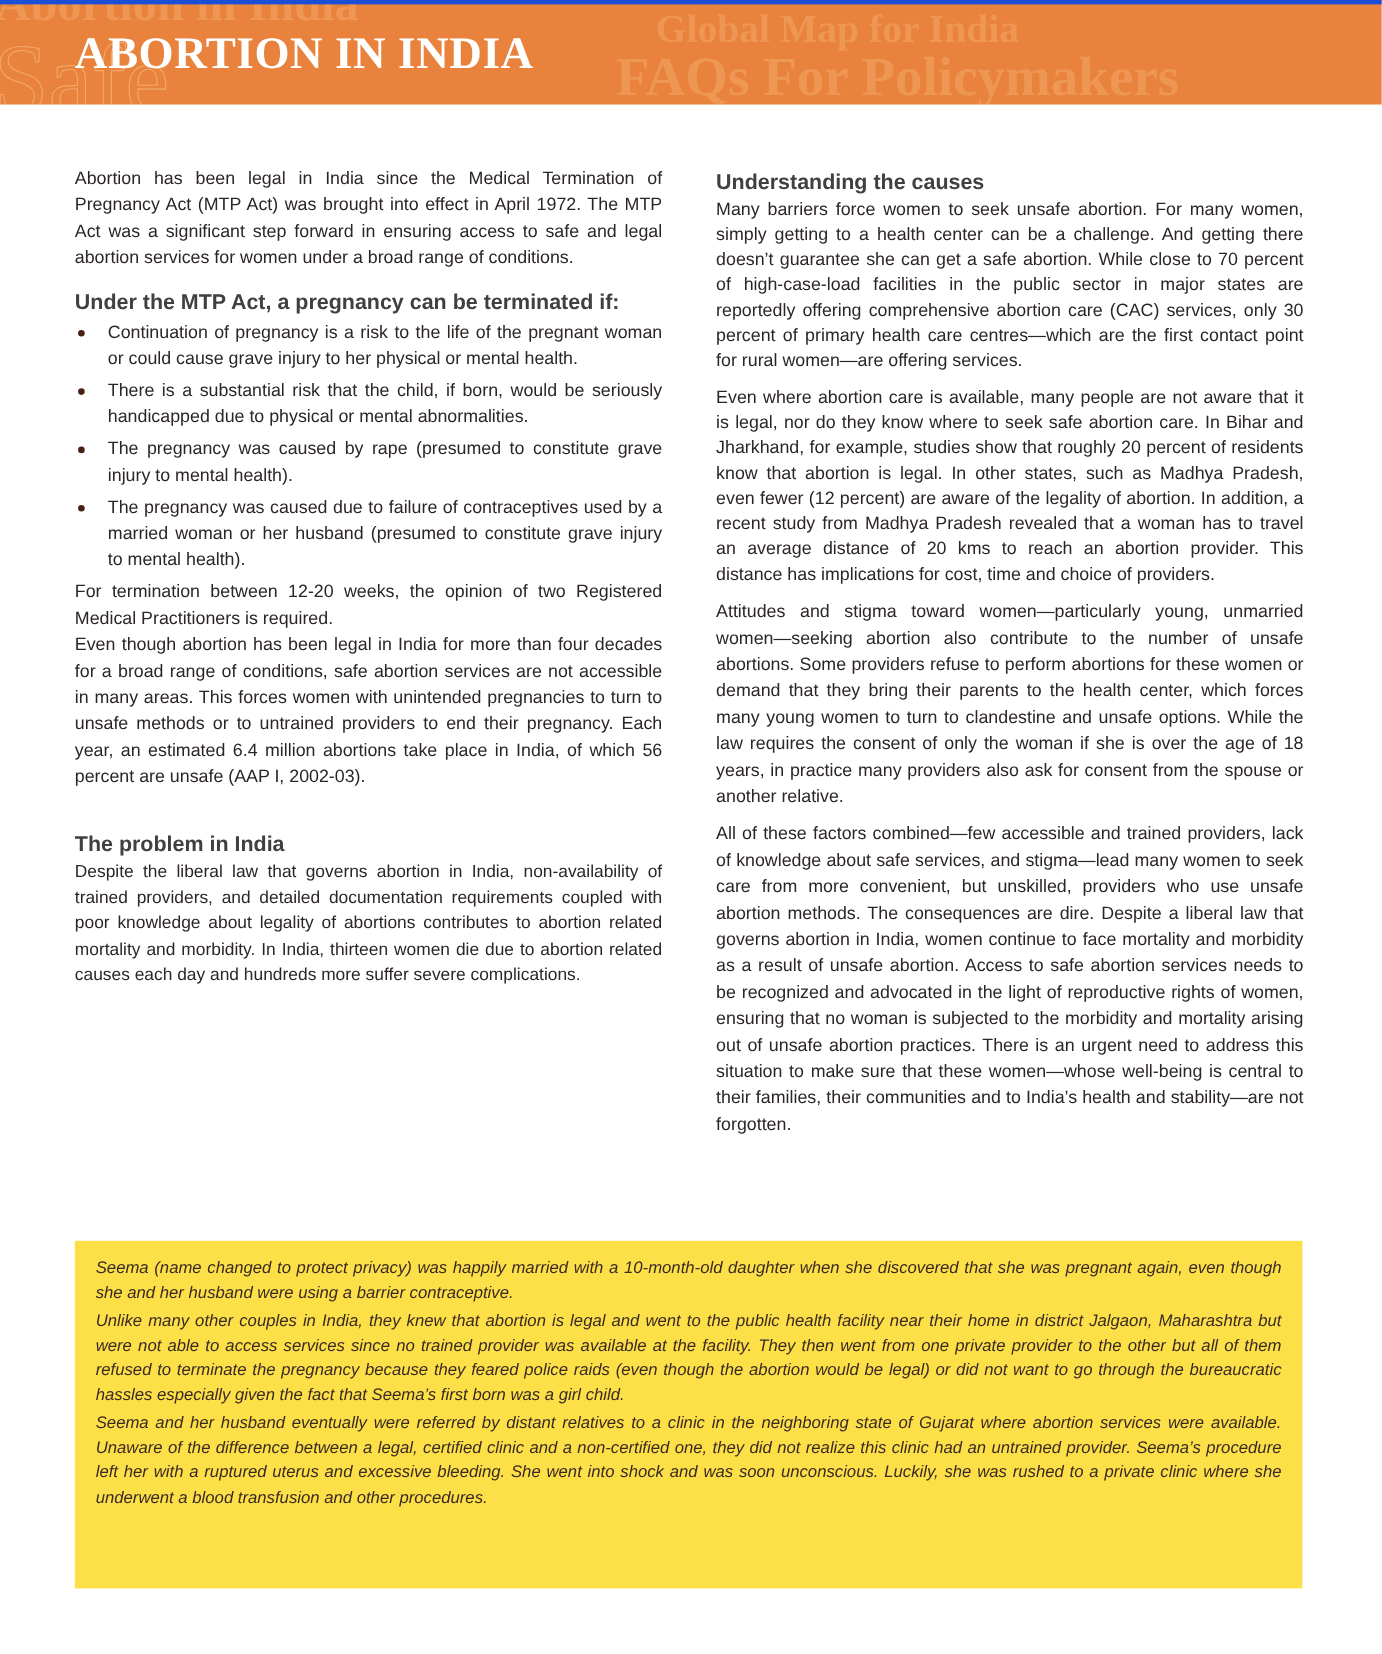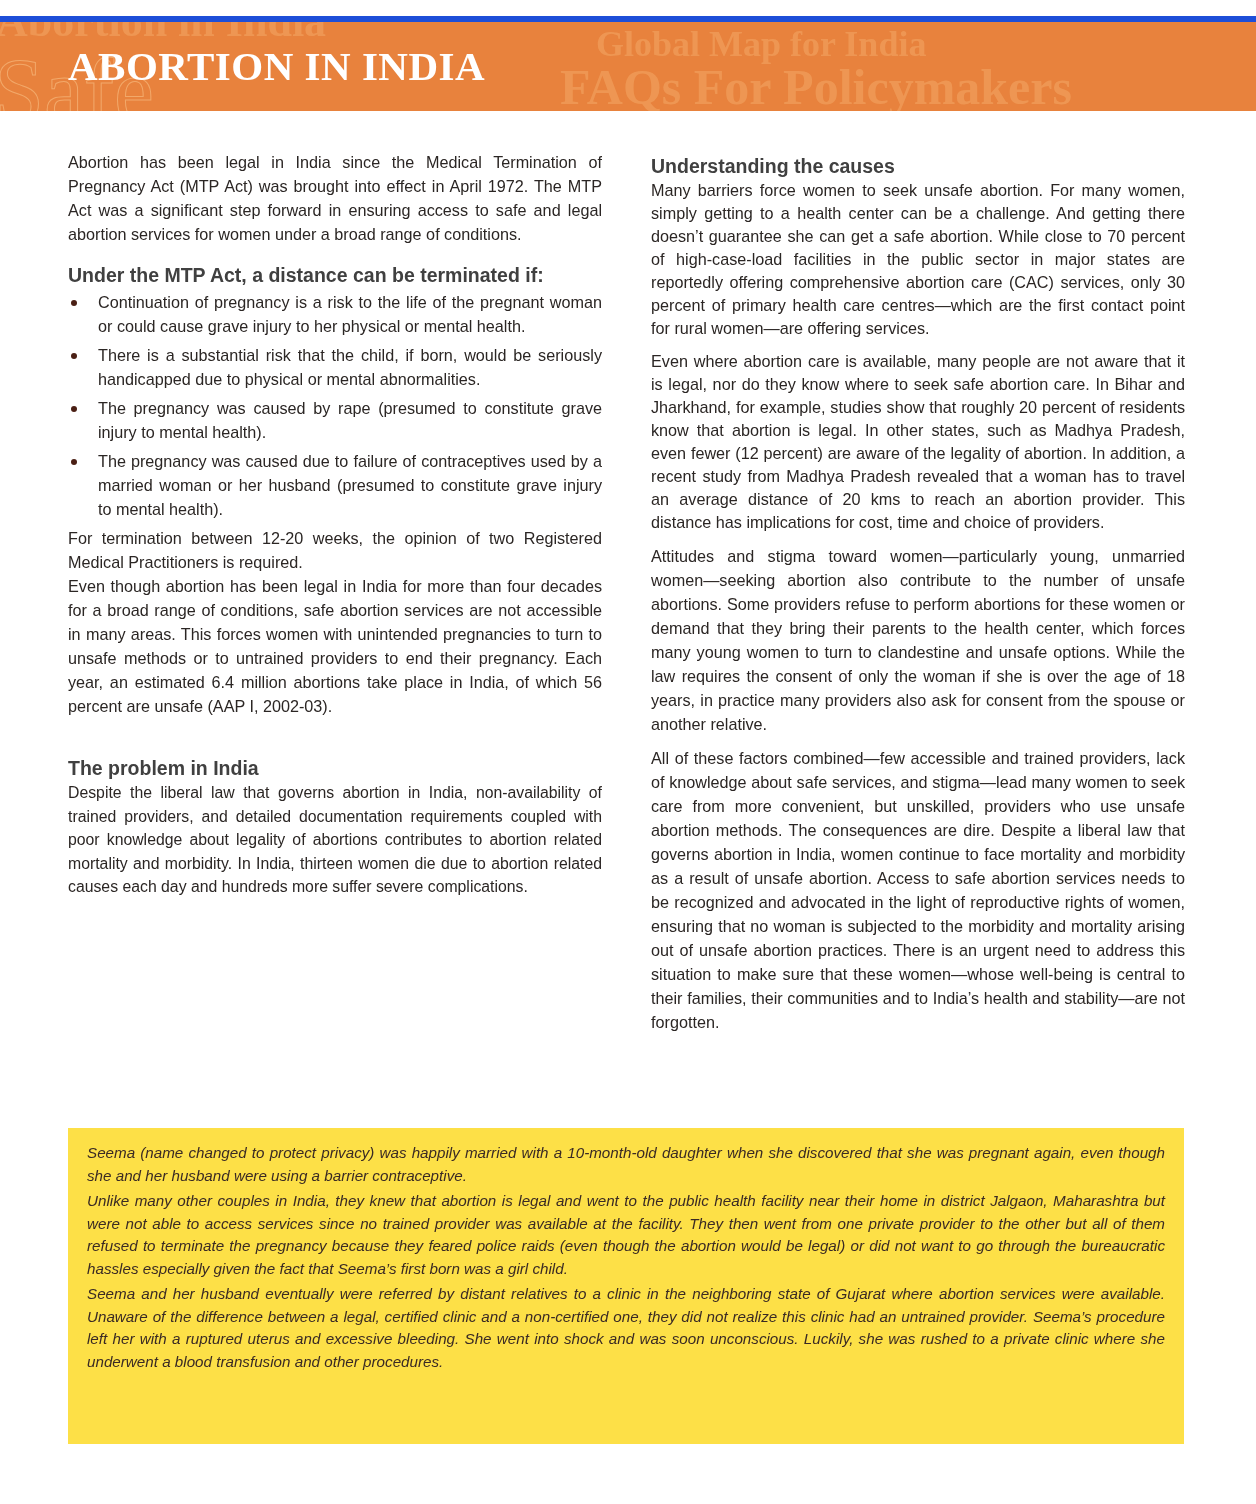--- a/index.html
+++ b/index.html
@@ -1,22 +1,22 @@
 <!DOCTYPE html>
 <html><head>
 <meta charset="utf-8">
 <style>
   * { box-sizing: border-box; margin: 0; padding: 0; }
   html, body { width: 1256px; height: 1504px; background: #ffffff; }
   body { position: relative; font-family: "Liberation Sans", "DejaVu Sans", sans-serif; color: #2b2624; overflow: hidden; }
 
   .banner {
-    position: absolute; left: 0; top: 16px; width: 1256px; height: 95px;
+    position: absolute; left: 0; top: 0; width: 1256px; height: 95px;
     background: #e8823d; overflow: hidden;
-    border-top: 6px solid #1d4ed8;
+    border-top: 4px solid #1d4ed8;
   }
   .banner .wm {
     position: absolute; white-space: nowrap; font-family: "Liberation Serif", "DejaVu Serif", serif;
     font-weight: bold; color: rgba(255, 205, 140, 0.28); line-height: 1;
   }
   .banner .wm.outline {
     color: transparent; -webkit-text-stroke: 1px rgba(255, 215, 160, 0.45); font-weight: normal;
   }
   .banner .title {
     position: absolute; left: 68px; top: 20px; color: #ffffff;
@@ -56,21 +56,21 @@
   <span class="wm" style="left:-4px; top:-22px; font-size:44px;">Abortion in India</span>
   <span class="wm outline" style="left:-6px; top:24px; font-size:90px;">Safe</span>
   <span class="wm" style="left:596px; top:4px; font-size:36px;">Global Map for India</span>
   <span class="wm" style="left:560px; top:40px; font-size:50px;">FAQs For Policymakers</span>
   <h1 class="title">ABORTION IN INDIA</h1>
 </header>
 
 <section class="col col-left">
   <p class="body">Abortion has been legal in India since the Medical Termination of Pregnancy Act (MTP Act) was brought into effect in April 1972. The MTP Act was a significant step forward in ensuring access to safe and legal abortion services for women under a broad range of conditions.</p>
 
-  <h2 class="section" style="margin-top:16px;">Under the MTP Act, a distance can be terminated if:</h2>
+  <h2 class="section" style="margin-top:16px;">Under the MTP Act, a pregnancy can be terminated if:</h2>
   <ul class="bullets">
     <li><span class="dot"></span><span>Continuation of pregnancy is a risk to the life of the pregnant woman or could cause grave injury to her physical or mental health.</span></li>
     <li><span class="dot"></span><span>There is a substantial risk that the child, if born, would be seriously handicapped due to physical or mental abnormalities.</span></li>
     <li><span class="dot"></span><span>The pregnancy was caused by rape (presumed to constitute grave injury to mental health).</span></li>
     <li><span class="dot"></span><span>The pregnancy was caused due to failure of contraceptives used by a married woman or her husband (presumed to constitute grave injury to mental health).</span></li>
   </ul>
   <p class="body">For termination between 12-20 weeks, the opinion of two Registered Medical Practitioners is required.</p>
 
   <p class="body">Even though abortion has been legal in India for more than four decades for a broad range of conditions, safe abortion services are not accessible in many areas. This forces women with unintended pregnancies to turn to unsafe methods or to untrained providers to end their pregnancy. Each year, an estimated 6.4 million abortions take place in India, of which 56 percent are unsafe (AAP I, 2002-03).</p>
 

